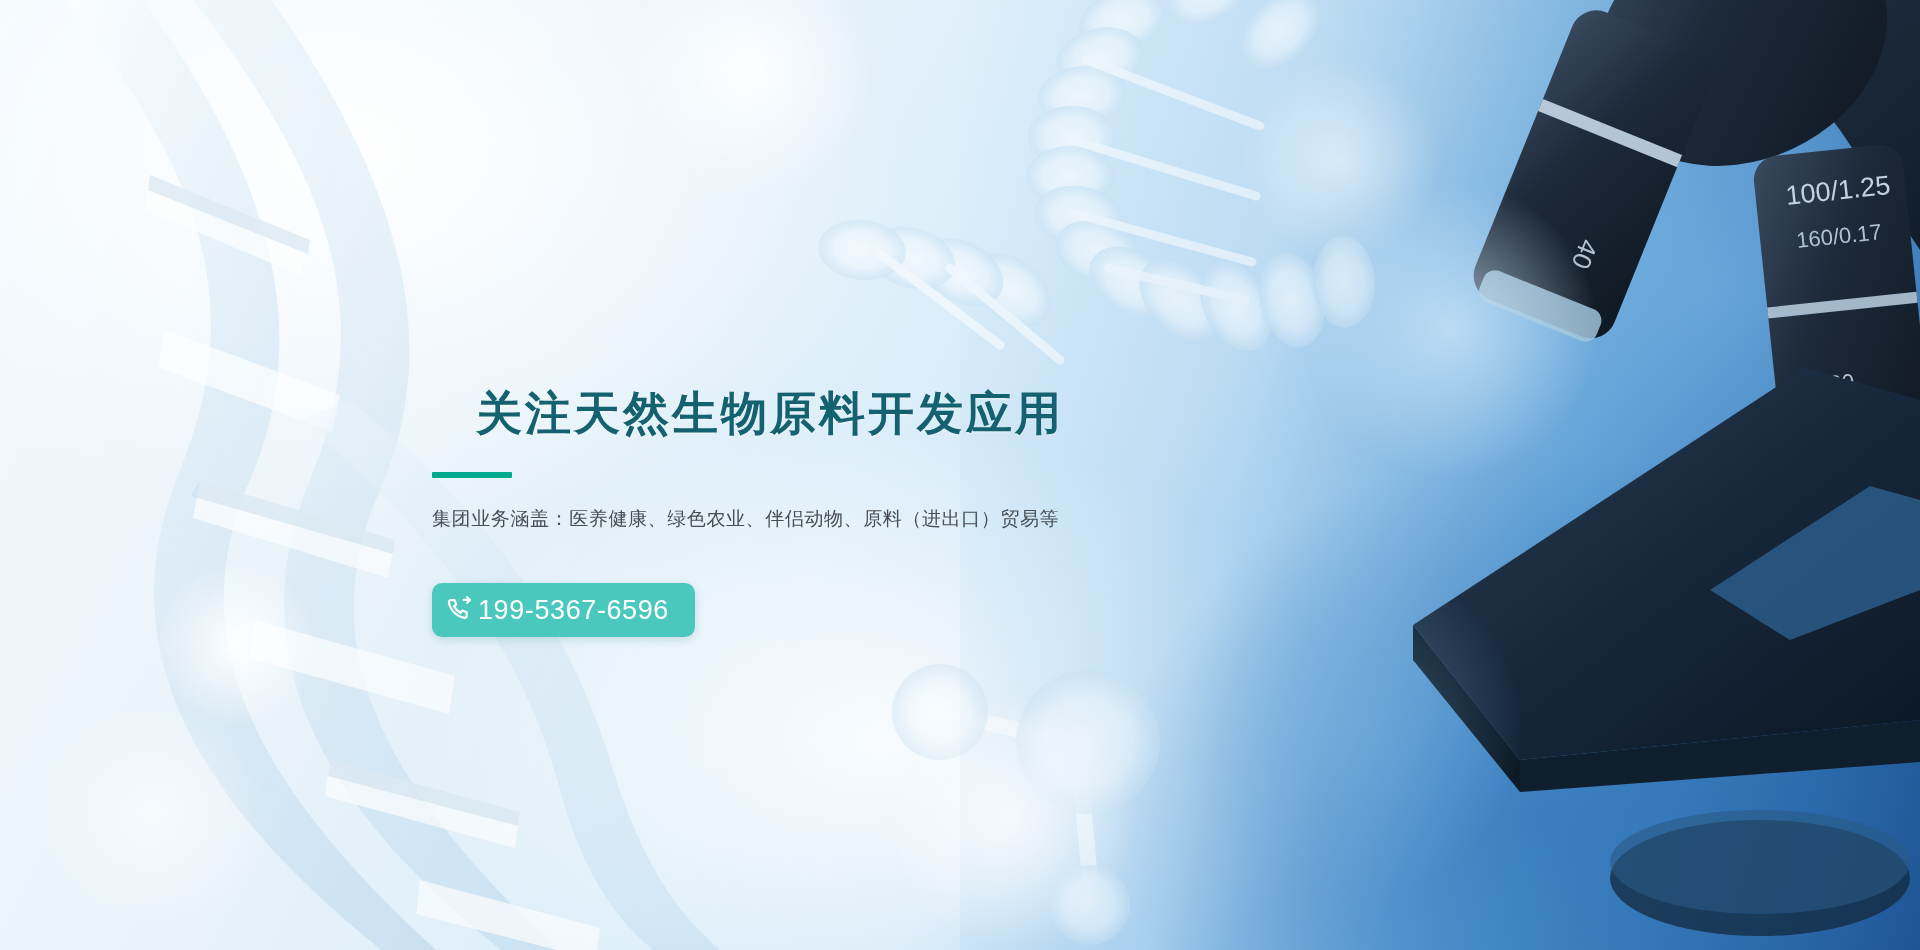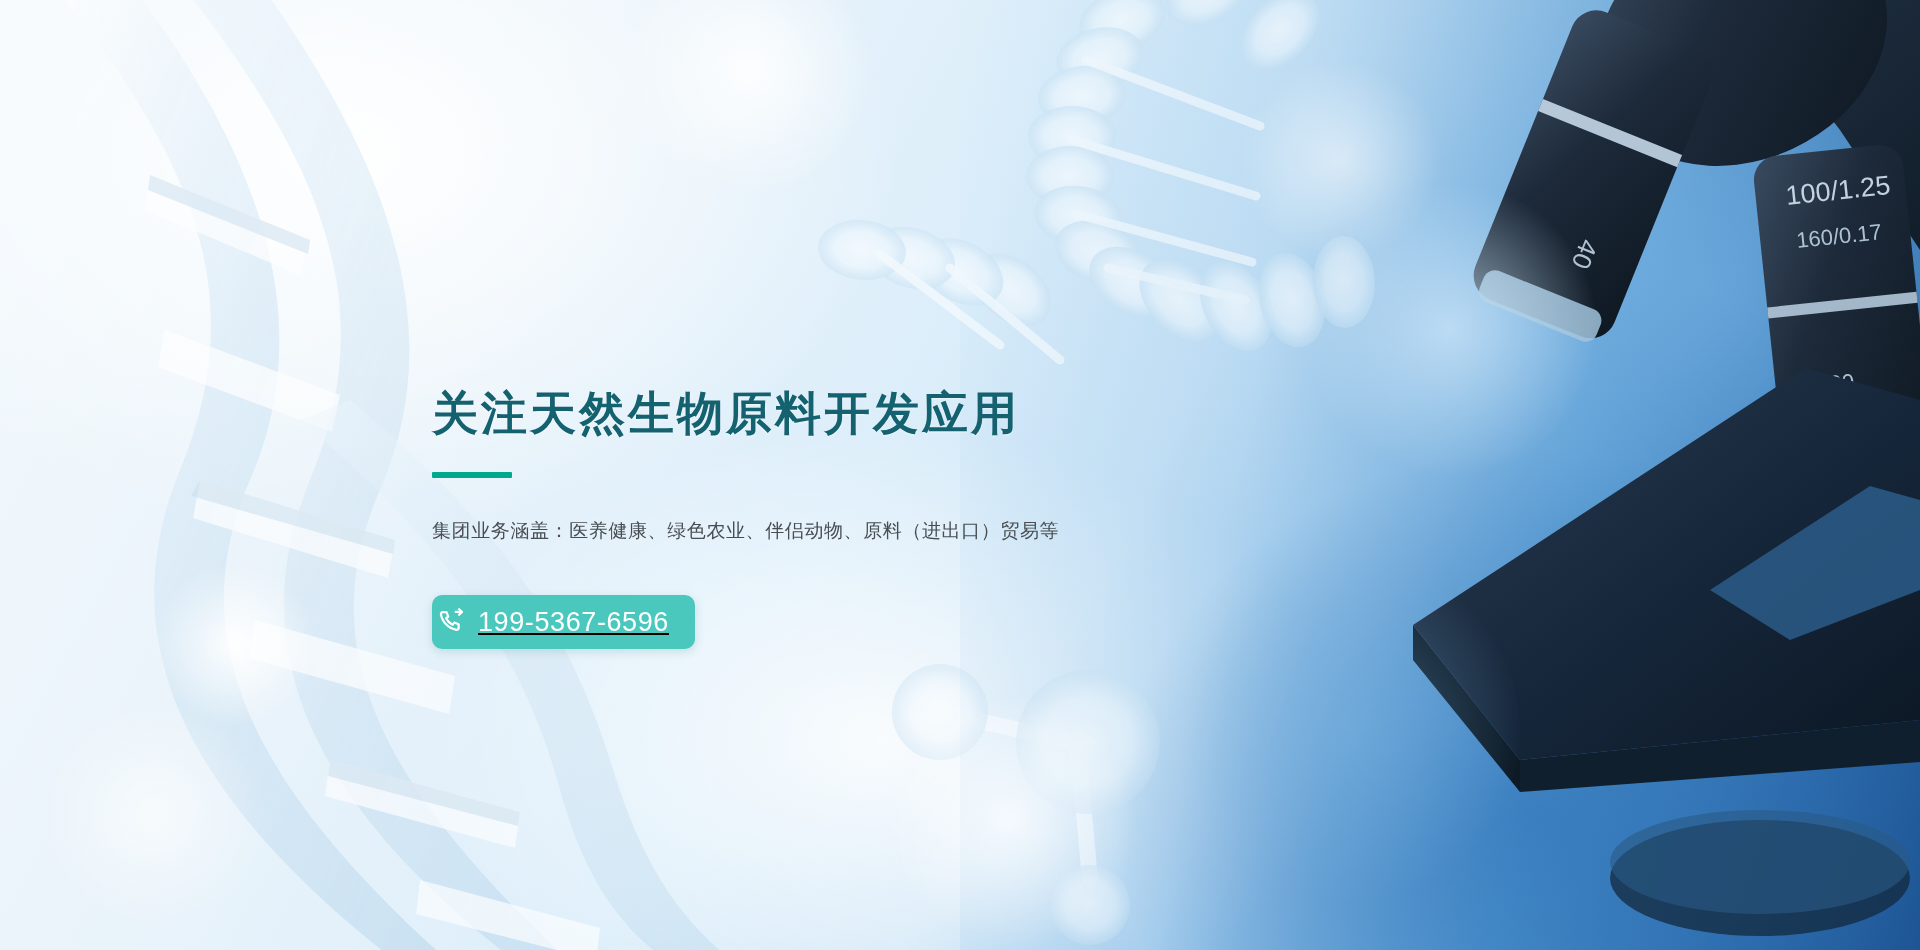--- a/index.html
+++ b/index.html
@@ -42,48 +42,48 @@
     width:760px;
   }
   .headline {
     font-size:46px;
     font-weight:bold;
     letter-spacing:3px;
     line-height:1.18;
     color:#14616f;
     text-shadow:0 1px 2px rgba(255,255,255,.55);
     white-space:nowrap;
+    margin-left:44px;
   }
   .rule {
     margin-top:32px;
     width:80px; height:6px;
     background:#00a88e;
     border-radius:1px;
   }
   .subcopy {
-    margin-top:34px;
+    margin-top:22px;
     font-size:19px;
     line-height:1.95;
     color:#474d52;
     letter-spacing:.6px;
   }
   .subcopy div { white-space:nowrap; }
 
   .cta {
     display:inline-flex;
     align-items:center;
-    gap:12px;
+    gap:4px;
     margin-top:46px;
-    padding:13px 26px 13px 6px;
+    padding:13px 26px 13px 14px;
     background:#4bc8bd;
     border-radius:10px;
     cursor:pointer;
     border:none;
     box-shadow:0 3px 10px rgba(35,120,120,.18);
-    text-decoration:underline;
   }
   .cta-label {
     font-size:27px;
     color:#ffffff;
     letter-spacing:.6px;
     font-weight:400;
     line-height:1;
   }
   .cta-icon { display:block; width:28px; height:28px; }
 </style>

